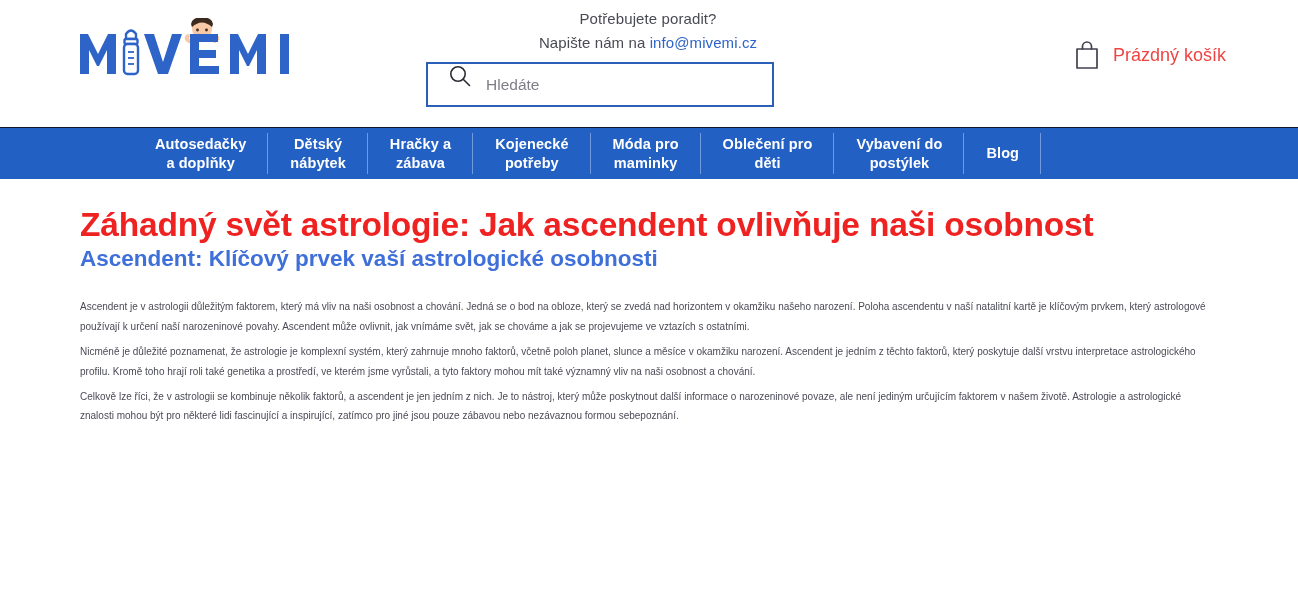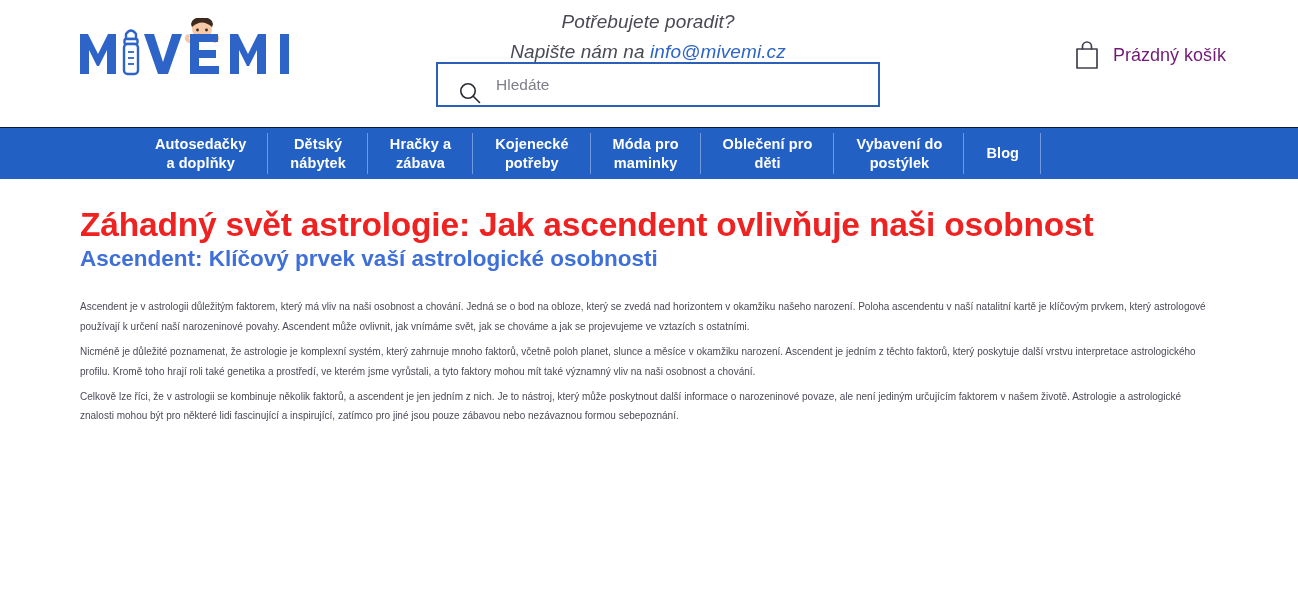--- a/index.html
+++ b/index.html
@@ -38,43 +38,42 @@
 
   .contact-block {
     position: absolute;
     left: 450px;
     top: 8px;
     width: 396px;
     text-align: center;
     line-height: 1.45;
   }
   .contact-line {
-    font-size: 19px;
+    font-size: 15px;
     color: #4a4a55;
     letter-spacing: .1px;
     white-space: nowrap;
-    font-style: italic;
   }
   .contact-line + .contact-line { margin-top: 2px; }
   .contact-email {
     color: #2e64c8;
     text-decoration: none;
     text-align: center;
   }
 
   .search-wrap {
     position: absolute;
-    left: 436px;
+    left: 426px;
     top: 62px;
-    width: 444px;
+    width: 348px;
     height: 45px;
     border: 2px solid #2b5fb8;
     background: #ffffff;
     display: flex;
-    align-items: flex-end;
+    align-items: flex-start;
     padding: 0 12px;
   }
   .search-icon {
     width: 24px;
     height: 24px;
     flex: 0 0 24px;
     margin-left: 8px;
     margin-right: 14px;
     display: block;
   }
@@ -95,21 +94,21 @@
     left: 1074px;
     top: 40px;
     display: flex;
     align-items: center;
     gap: 13px;
     cursor: pointer;
   }
   .cart-icon { width: 26px; height: 30px; display: block; }
   .cart-label {
     font-size: 18px;
-    color: #701a75;
+    color: #ef4444;
     white-space: nowrap;
   }
 
   
   .navbar {
     position: relative;
     height: 52px;
     background: #2360c4;
     border-top: 1px solid #0f172a;
     display: flex;

